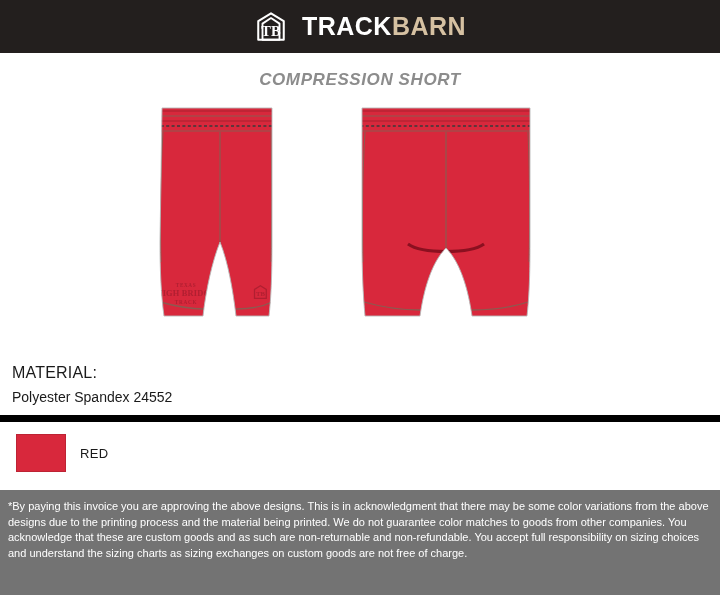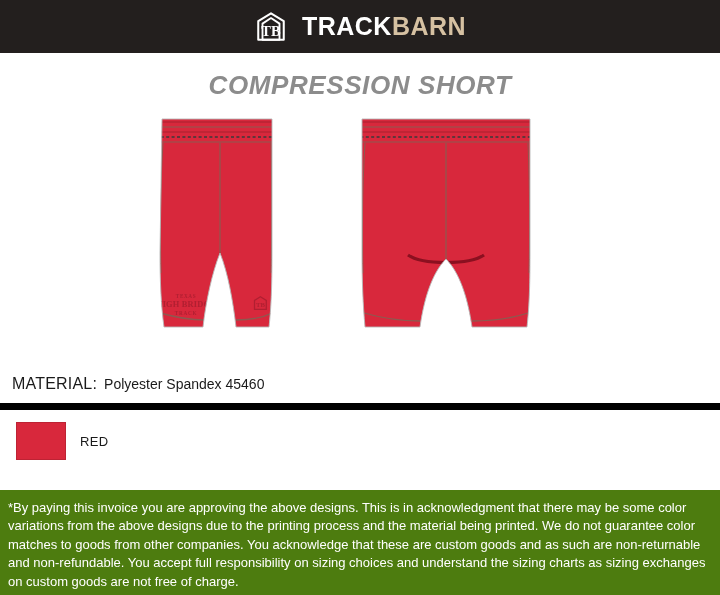--- a/index.html
+++ b/index.html
@@ -34,21 +34,21 @@
     font-weight: bold;
     letter-spacing: 0.5px;
     line-height: 1;
   }
   .brand-track { color: #ffffff; }
   .brand-barn  { color: #d6c1a2; }
 
   
   .product-title {
     text-align: center;
-    font-size: 26px;
+    font-size: 17px;
     font-weight: bold;
     font-style: italic;
     color: #8c8c8c;
     letter-spacing: 0.6px;
     margin-top: 17px;
   }
 
   
   .artwork {
     position: relative;
@@ -60,20 +60,21 @@
     margin: 0 auto;
   }
 
   
   .material-row {
     display: flex;
     align-items: baseline;
     gap: 7px;
     padding-left: 12px;
     margin-top: 10px;
+    flex-direction: column;
   }
   .material-label {
     font-size: 16px;
     color: #1a1a1a;
     letter-spacing: 0.2px;
   }
   .material-value {
     font-size: 14px;
     color: #1a1a1a;
   }
@@ -109,23 +110,23 @@
     letter-spacing: 0.3px;
   }
   .swatch-gap { width: 45px; }
 
   
   .disclaimer {
     position: absolute;
     left: 0;
     right: 0;
     bottom: 0;
-    background: #4d7c0f;
+    background: #737373;
     color: #ffffff;
-    font-size: 13px;
+    font-size: 11px;
     line-height: 1.42;
     padding: 9px 10px 8px 8px;
     box-sizing: border-box;
     height: 105px;
   }
 </style>
 </head>
 <body>
 
 <div class="header-bar">
@@ -216,21 +217,21 @@
     </g>
     <path d="M212,6 L380,6 L380,140 C380,176 379,196 377,214
              L322,214 C318,186 310,160 296,146
              C282,160 274,186 270,214
              L215,214 C213,192 212,168 212,140 Z" fill="none" stroke="#B8B8B8" stroke-width="0.9"></path>
   </svg>
 </div>
 
 <div class="material-row">
   <span class="material-label">MATERIAL:</span>
-  <span class="material-value">Polyester Spandex 45460</span>
+  <span class="material-value">Polyester Spandex 24552</span>
 </div>
 
 <div class="rule-black"></div>
 
 <div class="swatch-strip">
   <div class="swatch-group">
     <span class="swatch-chip" style="background:#D8283C"></span>
     <span class="swatch-name">RED</span>
   </div>
   <div class="swatch-gap"></div>

